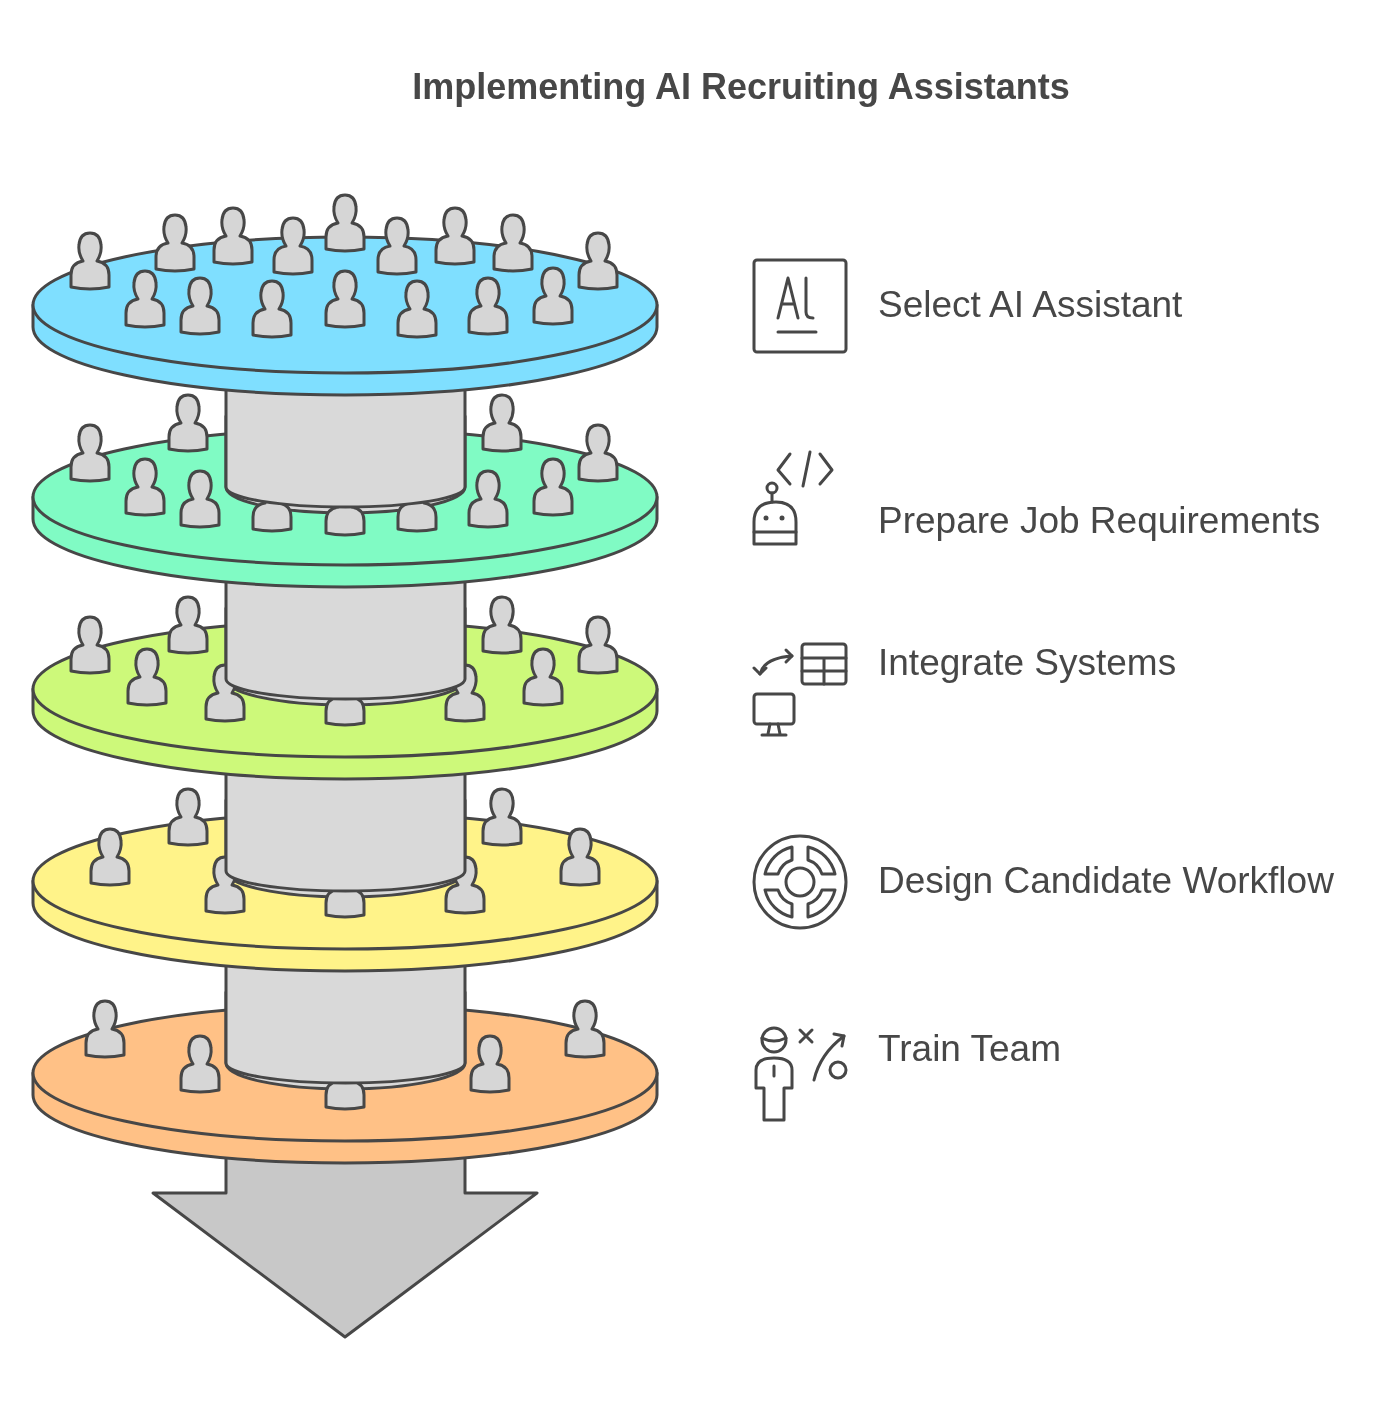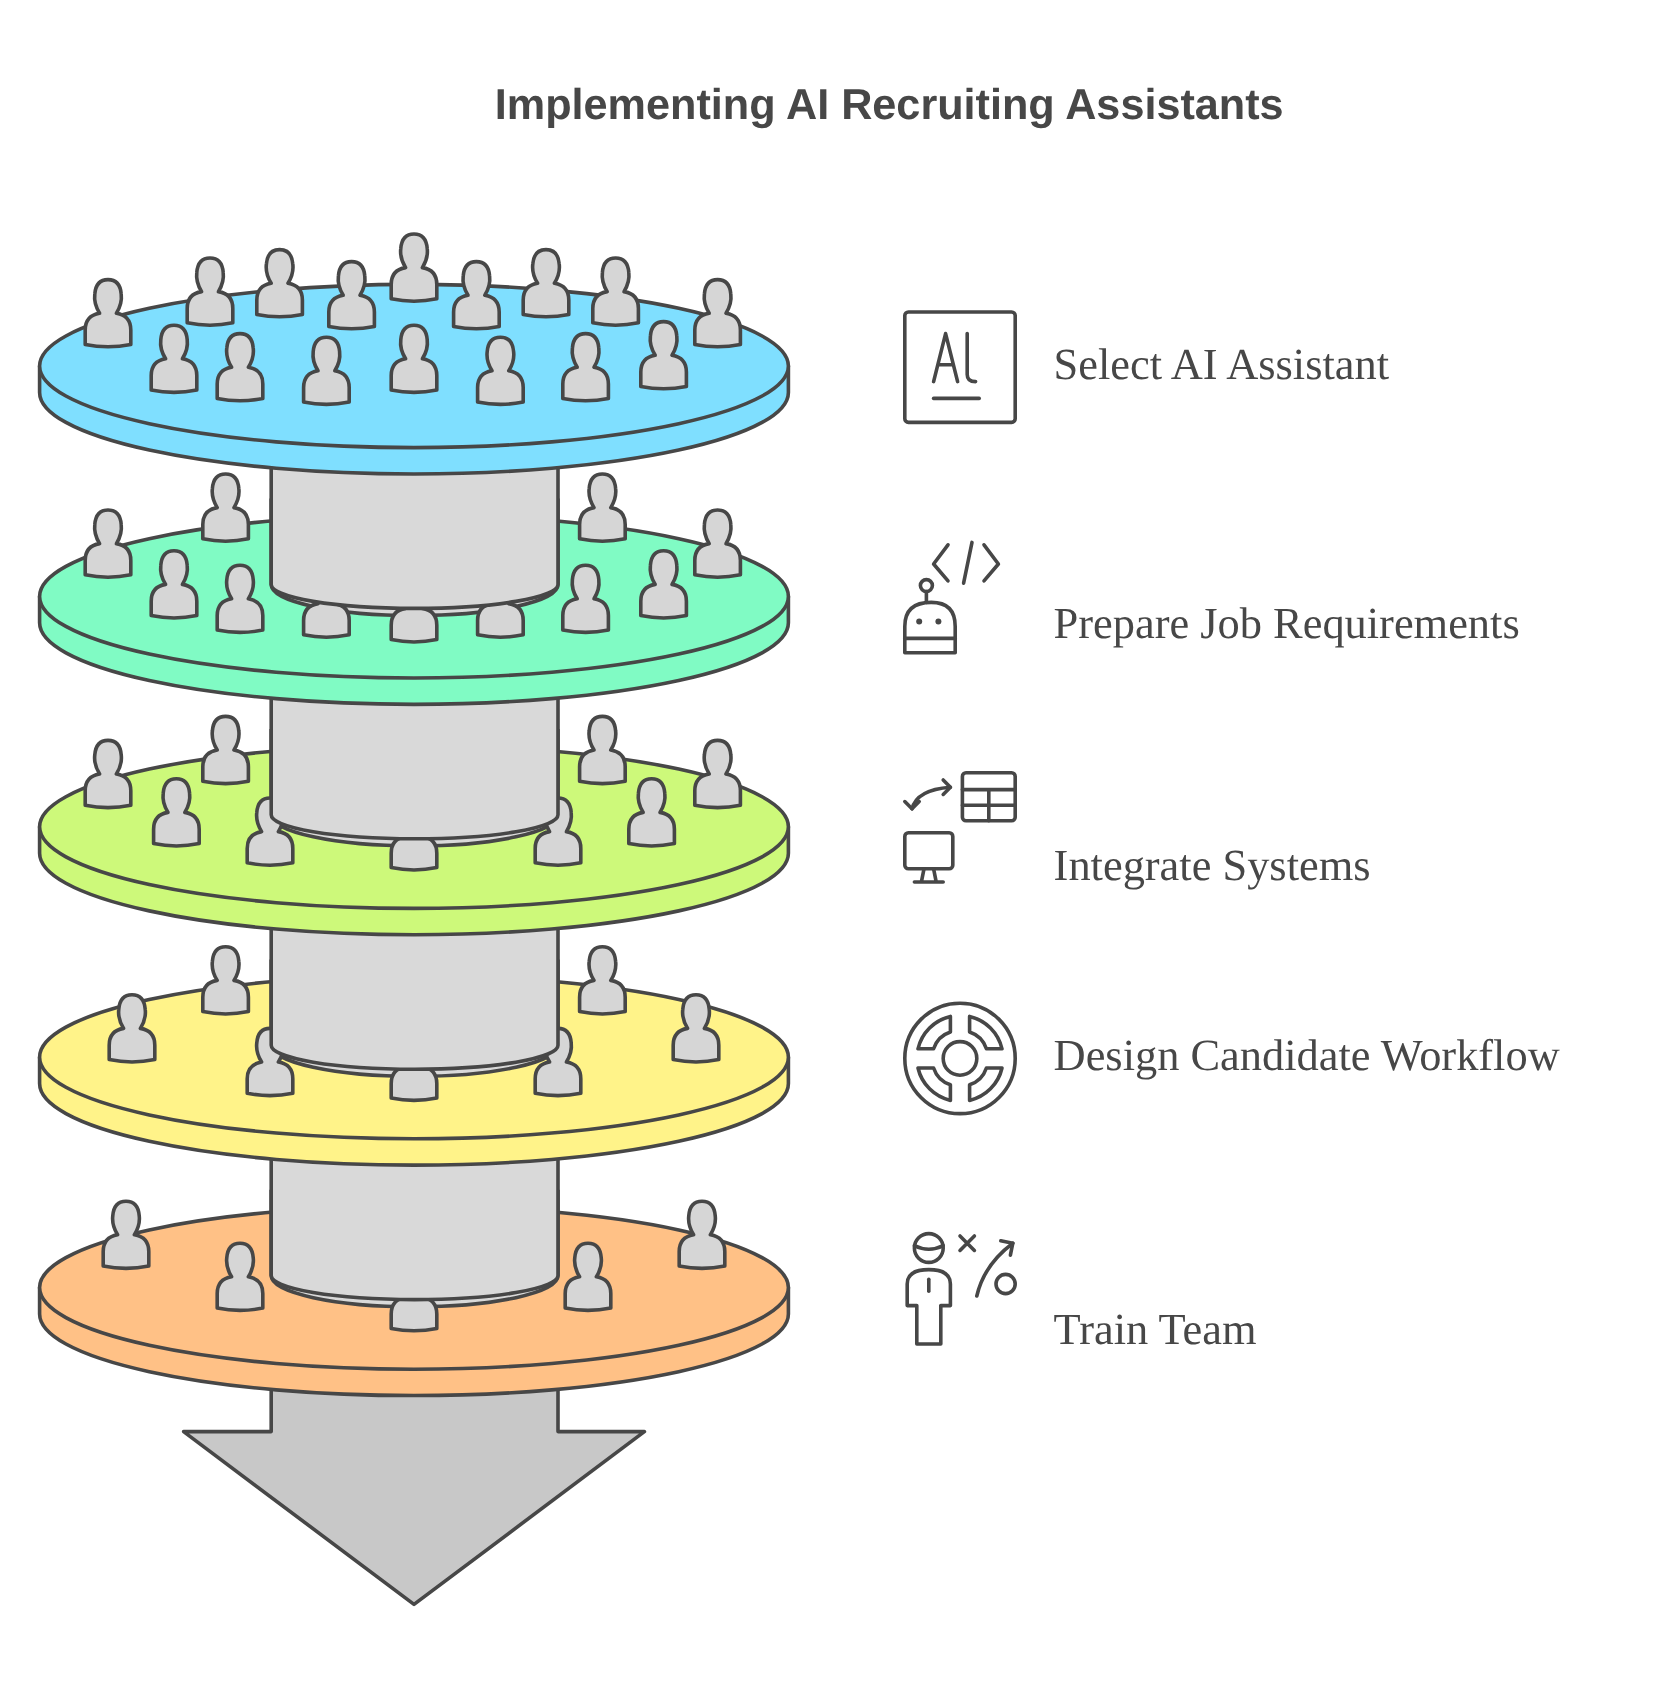--- a/index.html
+++ b/index.html
@@ -1,19 +1,19 @@
 <!DOCTYPE html>
 <html><head>
 <meta charset="utf-8">
 <style>
   html, body { margin:0; padding:0; background:#ffffff; }
   body { width:1379px; height:1402px; position:relative; overflow:hidden; font-family:"Liberation Sans", sans-serif; }
   .title { position:absolute; left:0; width:1482px; top:66px; text-align:center; font-family:"Liberation Sans", sans-serif; font-weight:bold; font-size:36px; color:#474747; }
   #diagram { position:absolute; left:0; top:0; }
-  .label { position:absolute; left:878px; font-family:Liberation Serif, serif; font-size:37px; color:#474747; white-space:nowrap; line-height:40px;text-align:center; }
+  .label { position:absolute; left:878px; font-family:Liberation Sans, sans-serif; font-size:37px; color:#474747; white-space:nowrap; line-height:40px;text-align:center; }
   .icon { position:absolute; left:750px; width:100px; height:100px; }
 </style>
 </head>
 <body>
 
 <div class="title">Implementing AI Recruiting Assistants</div>
 
 <svg id="diagram" width="1379" height="1402" viewBox="0 0 1379 1402">
   <g id="tower">
       <path d="M226 1130 V1193 H153 L345 1337 L537 1193 H465 V1130 Z" fill="#c8c8c8" stroke="#474747" stroke-width="3" stroke-linejoin="round"></path>
@@ -187,23 +187,23 @@
         </g>
         <g>
           <path d="M534 322 V310 Q534 298 546 296 Q541 288 542 280 Q543 268 553 268 Q563 268 564 280 Q565 288 560 296 Q572 298 572 310 V322 Q553 326 534 322 Z" fill="#d6d6d6" stroke="#474747" stroke-width="3" stroke-linejoin="round"></path>
         </g>
       </g>
     </g>
 </svg>
 
 <div class="label" style="top:285px">Select AI Assistant</div>
 <div class="label" style="top:501px">Prepare Job Requirements</div>
-<div class="label" style="top:702px">Integrate Systems</div>
+<div class="label" style="top:643px">Integrate Systems</div>
 <div class="label" style="top:861px">Design Candidate Workflow</div>
-<div class="label" style="top:1089px">Train Team</div>
+<div class="label" style="top:1029px">Train Team</div>
 
 <svg class="icon" style="top:256px" viewBox="0 0 100 100">
   <g fill="none" stroke="#474747" stroke-width="3" stroke-linecap="round" stroke-linejoin="round">
     <rect x="4" y="4" width="92" height="92" rx="3"></rect>
     <path d="M28 62 L38 22 L48 62 M32 48 H44"></path>
     <path d="M56 22 V56 Q56 62 63 62"></path>
     <path d="M28 76 H66"></path>
   </g>
 </svg>
 

